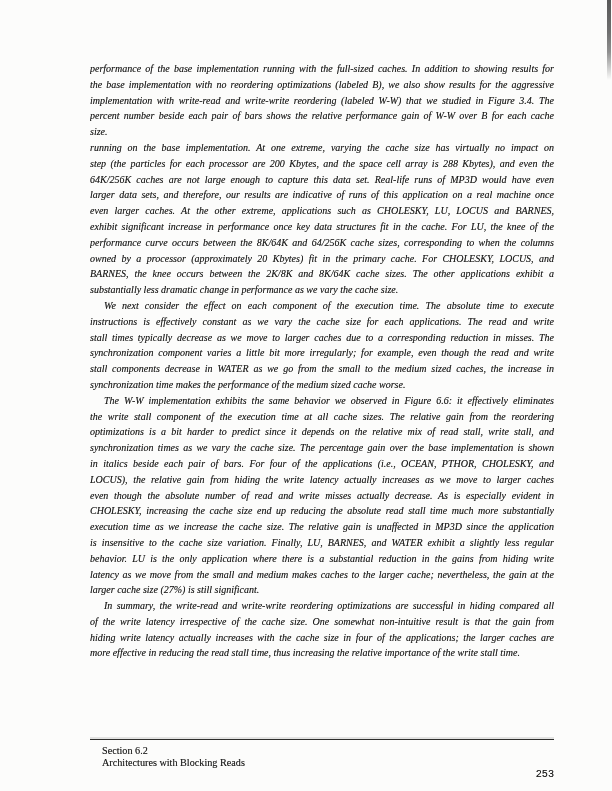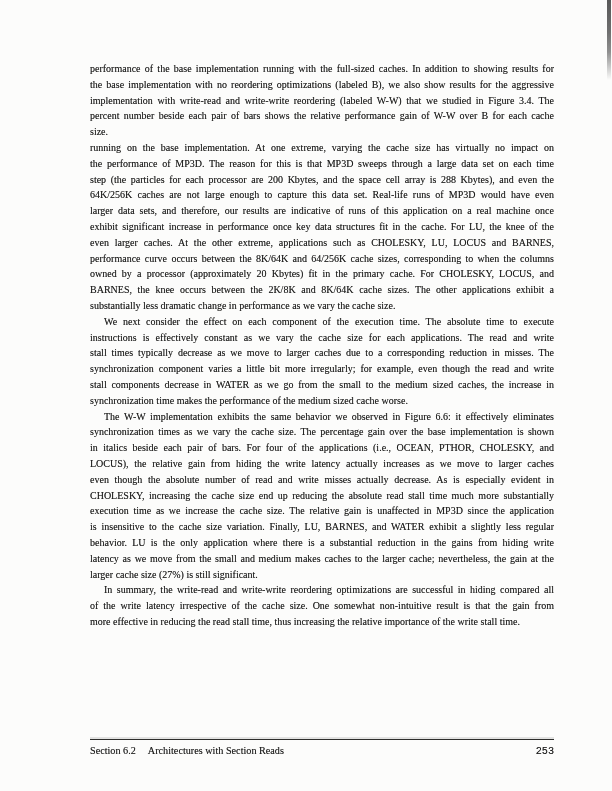--- a/index.html
+++ b/index.html
@@ -20,20 +20,21 @@
     position: absolute;
     left: 90px;
     top: 61px;
     width: 464px;
     font-size: 10px;
     text-shadow: 0 0 0.4px rgba(35, 35, 35, 0.55);
   }
   .paragraph {
     margin: 0;
     padding: 0;
+    font-style: italic;
   }
   .line {
     height: 15.8px;
     line-height: 15.8px;
     text-align: justify;
     text-align-last: justify;
     text-justify: inter-word;
     overflow: hidden;
     white-space: normal;
   }
@@ -54,20 +55,21 @@
     background: var(--rule, #2e2e2c);
     box-shadow: 0 -1.5px 0 rgba(60,60,60,0.25);
   }
   .footer-row {
     display: flex;
     align-items: baseline;
     margin-top: 5px;
     font-size: 10.2px;
     line-height: 12px;
     text-shadow: 0 0 0.4px rgba(35, 35, 35, 0.55);
+    flex-direction: column;
   }
   .footer-title {
     margin-left: 12px;
   }
   .pageno {
     margin-left: auto;
     font-family: Liberation Mono, monospace;
   }
   .scan-edge {
     position: absolute;
@@ -92,61 +94,63 @@
   <main class="body-text" id="body-text">
       <div class="paragraph">
         <div class="line">performance of the base implementation running with the full-sized caches. In addition to showing results for</div>
         <div class="line">the base implementation with no reordering optimizations (labeled B), we also show results for the aggressive</div>
         <div class="line">implementation with write-read and write-write reordering (labeled W-W) that we studied in Figure 3.4. The</div>
         <div class="line">percent number beside each pair of bars shows the relative performance gain of W-W over B for each cache</div>
         <div class="line last-line">size.</div>
       </div>
       <div class="paragraph">
         <div class="line">running on the base implementation. At one extreme, varying the cache size has virtually no impact on</div>
-        <div class="line">the performance of MP3D. The reason for this is that MP3D sweeps through a large data set on each time</div>
         <div class="line">step (the particles for each processor are 200 Kbytes, and the space cell array is 288 Kbytes), and even the</div>
         <div class="line">64K/256K caches are not large enough to capture this data set. Real-life runs of MP3D would have even</div>
         <div class="line">larger data sets, and therefore, our results are indicative of runs of this application on a real machine once</div>
+        <div class="line">even larger caches. At the other extreme, applications such as CHOLESKY, LU, LOCUS and BARNES,</div>
         <div class="line">exhibit significant increase in performance once key data structures fit in the cache. For LU, the knee of the</div>
-        <div class="line">even larger caches. At the other extreme, applications such as CHOLESKY, LU, LOCUS and BARNES,</div>
         <div class="line">performance curve occurs between the 8K/64K and 64/256K cache sizes, corresponding to when the columns</div>
         <div class="line">owned by a processor (approximately 20 Kbytes) fit in the primary cache. For CHOLESKY, LOCUS, and</div>
         <div class="line">BARNES, the knee occurs between the 2K/8K and 8K/64K cache sizes. The other applications exhibit a</div>
         <div class="line last-line">substantially less dramatic change in performance as we vary the cache size.</div>
       </div>
       <div class="paragraph">
         <div class="line indent">We next consider the effect on each component of the execution time. The absolute time to execute</div>
         <div class="line">instructions is effectively constant as we vary the cache size for each applications. The read and write</div>
         <div class="line">stall times typically decrease as we move to larger caches due to a corresponding reduction in misses. The</div>
         <div class="line">synchronization component varies a little bit more irregularly; for example, even though the read and write</div>
         <div class="line">stall components decrease in WATER as we go from the small to the medium sized caches, the increase in</div>
         <div class="line last-line">synchronization time makes the performance of the medium sized cache worse.</div>
       </div>
       <div class="paragraph">
         <div class="line indent">The W-W implementation exhibits the same behavior we observed in Figure 6.6: it effectively eliminates</div>
+        <div class="line">the write stall component of the execution time at all cache sizes. The relative gain from the reordering</div>
+        <div class="line">optimizations is a bit harder to predict since it depends on the relative mix of read stall, write stall, and</div>
         <div class="line">synchronization times as we vary the cache size. The percentage gain over the base implementation is shown</div>
         <div class="line">in italics beside each pair of bars. For four of the applications (i.e., OCEAN, PTHOR, CHOLESKY, and</div>
         <div class="line">LOCUS), the relative gain from hiding the write latency actually increases as we move to larger caches</div>
         <div class="line">even though the absolute number of read and write misses actually decrease. As is especially evident in</div>
         <div class="line">CHOLESKY, increasing the cache size end up reducing the absolute read stall time much more substantially</div>
         <div class="line">execution time as we increase the cache size. The relative gain is unaffected in MP3D since the application</div>
         <div class="line">is insensitive to the cache size variation. Finally, LU, BARNES, and WATER exhibit a slightly less regular</div>
         <div class="line">behavior. LU is the only application where there is a substantial reduction in the gains from hiding write</div>
         <div class="line">latency as we move from the small and medium makes caches to the larger cache; nevertheless, the gain at the</div>
         <div class="line last-line">larger cache size (27%) is still significant.</div>
       </div>
       <div class="paragraph">
         <div class="line indent">In summary, the write-read and write-write reordering optimizations are successful in hiding compared all</div>
         <div class="line">of the write latency irrespective of the cache size. One somewhat non-intuitive result is that the gain from</div>
+        <div class="line">hiding write latency actually increases with the cache size in four of the applications; the larger caches are</div>
         <div class="line last-line">more effective in reducing the read stall time, thus increasing the relative importance of the write stall time.</div>
       </div>
     </main>
 
   <footer class="page-footer">
     <div class="footer-rule"></div>
     <div class="footer-row">
       <span>Section 6.2</span>
-      <span class="footer-title">Architectures with Section Reads</span>
+      <span class="footer-title">Architectures with Blocking Reads</span>
       <span class="pageno">253</span>
     </div>
   </footer>
 
 </div>
 
 </body></html>

